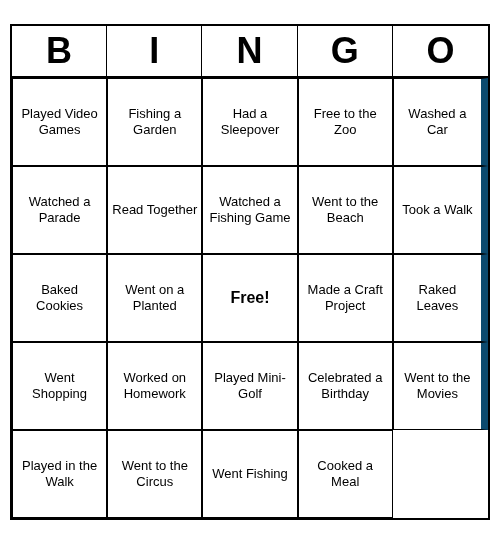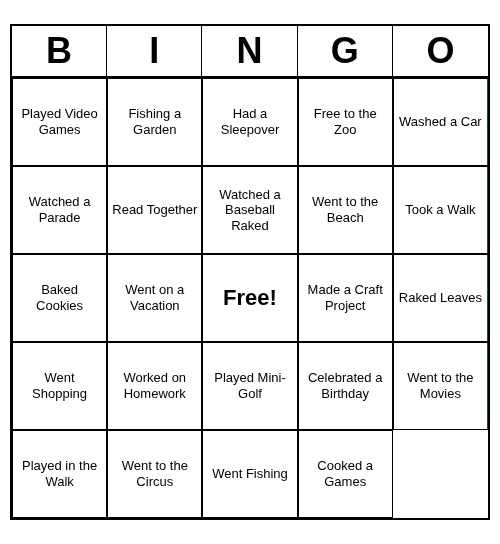--- a/index.html
+++ b/index.html
@@ -42,25 +42,25 @@
       text-align: center;
       display: flex;
       align-items: center;
       justify-content: center;
       height: 88px;
       padding: 4px;
       font-size: 13px;
       line-height: 1.2;
     }
     .bingo-cell.free {
-      font-size: 22px;
+      font-size: 16px;
       font-weight: bold;
     }
     .bingo-cell:nth-child(5n) {
-      border-right: 1px solid #0c4a6e;
+      border-right: 7px solid #0c4a6e;
     }
   </style>
 </head>
 <body>
 
 <div class="bingo-card">
   <div class="bingo-header">
   <div class="bingo-header-cell">B</div>
       <div class="bingo-header-cell">I</div>
       <div class="bingo-header-cell">N</div>
@@ -68,31 +68,31 @@
       <div class="bingo-header-cell">O</div>
     </div>
   <div class="bingo-grid">
   <div class="bingo-cell">Played Video Games</div>
       <div class="bingo-cell">Fishing a Garden</div>
       <div class="bingo-cell">Had a Sleepover</div>
       <div class="bingo-cell">Free to the Zoo</div>
       <div class="bingo-cell">Washed a Car</div>
       <div class="bingo-cell">Watched a Parade</div>
       <div class="bingo-cell">Read Together</div>
-      <div class="bingo-cell">Watched a Baseball Raked</div>
+      <div class="bingo-cell">Watched a Fishing Game</div>
       <div class="bingo-cell">Went to the Beach</div>
       <div class="bingo-cell">Took a Walk</div>
       <div class="bingo-cell">Baked Cookies</div>
-      <div class="bingo-cell">Went on a Vacation</div>
+      <div class="bingo-cell">Went on a Planted</div>
       <div class="bingo-cell free">Free!</div>
       <div class="bingo-cell">Made a Craft Project</div>
       <div class="bingo-cell">Raked Leaves</div>
       <div class="bingo-cell">Went Shopping</div>
       <div class="bingo-cell">Worked on Homework</div>
       <div class="bingo-cell">Played Mini-Golf</div>
       <div class="bingo-cell">Celebrated a Birthday</div>
       <div class="bingo-cell">Went to the Movies</div>
       <div class="bingo-cell">Played in the Walk</div>
       <div class="bingo-cell">Went to the Circus</div>
       <div class="bingo-cell">Went Fishing</div>
-      <div class="bingo-cell">Cooked a Games</div>
+      <div class="bingo-cell">Cooked a Meal</div>
     </div>
 </div>
 
 </body></html>

